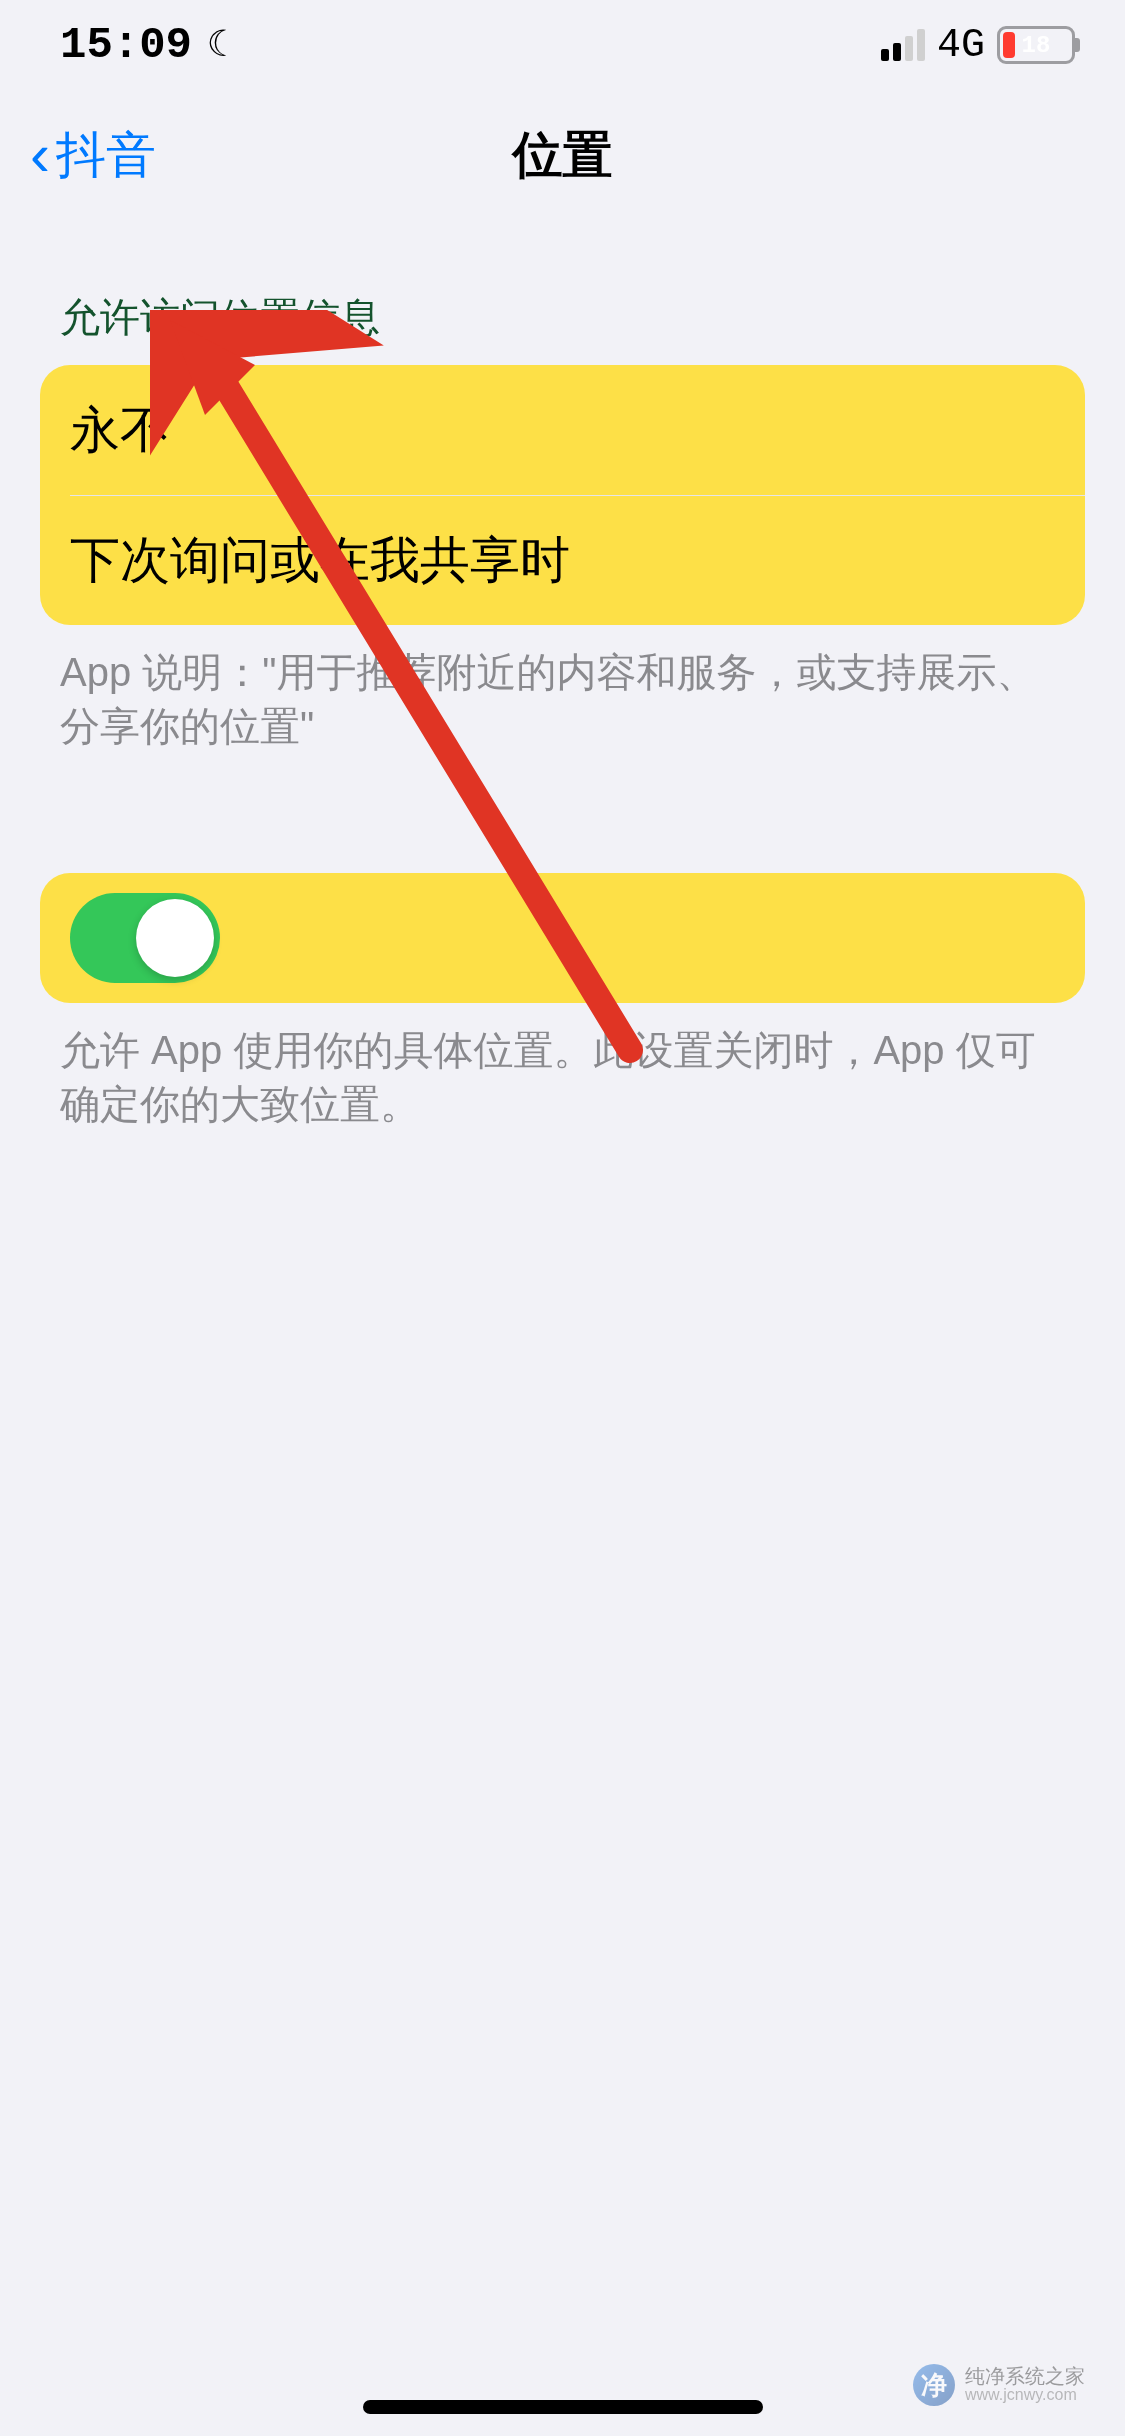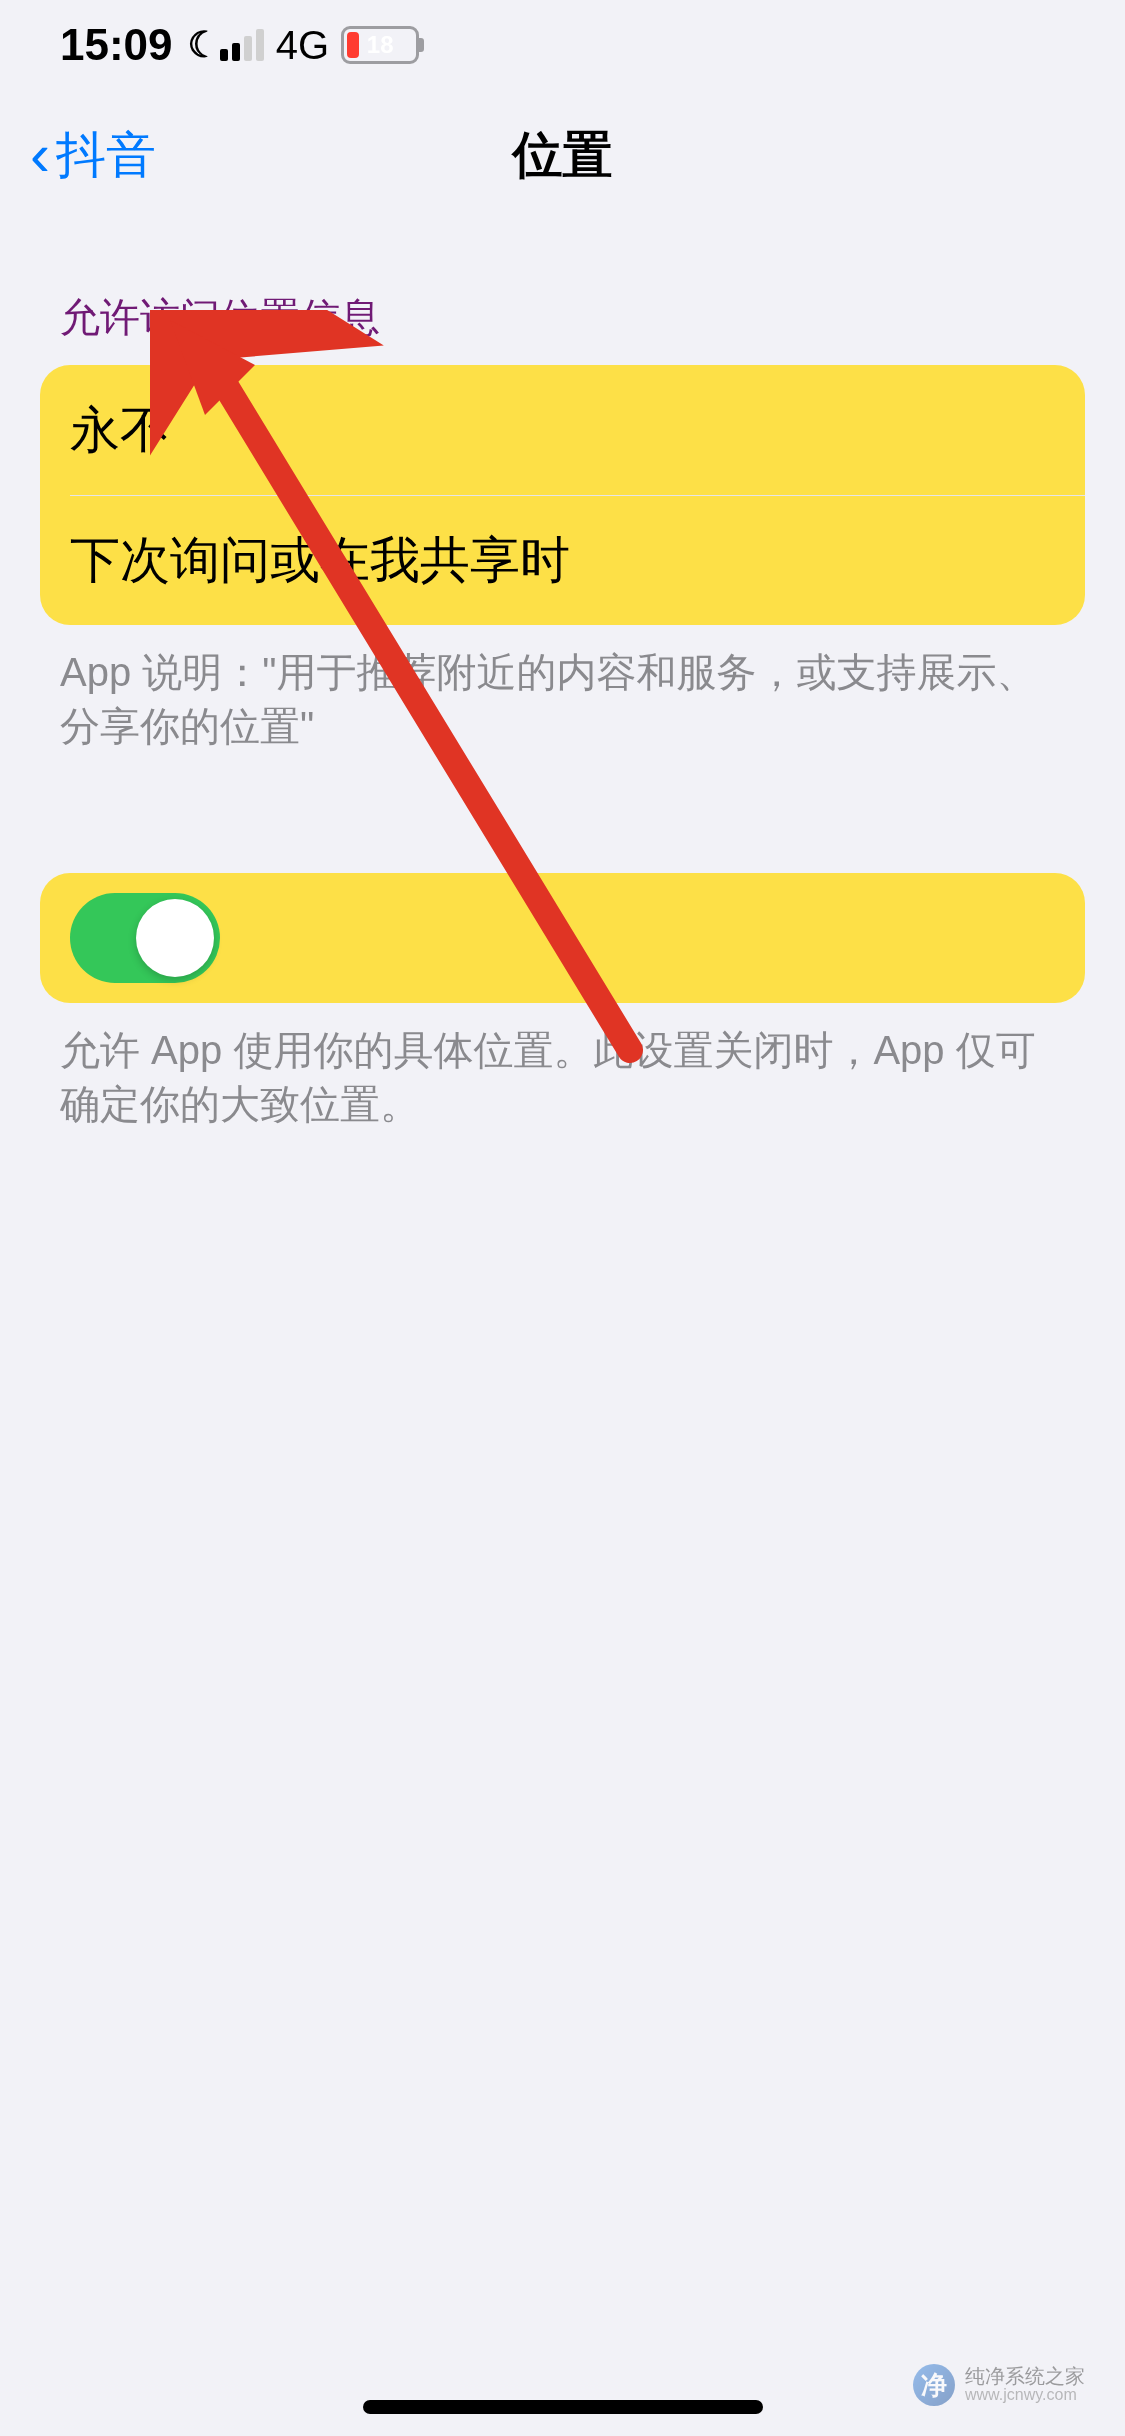--- a/index.html
+++ b/index.html
@@ -13,25 +13,26 @@
       height: 2436px;
       background: #f2f2f7;
       font-family: -apple-system, "SF Pro Text", "Helvetica Neue", Arial, sans-serif;
       position: relative;
       overflow: hidden;
     }
     .status-bar {
       height: 90px;
       display: flex;
       align-items: center;
-      justify-content: flex-start;
+      justify-content: space-between;
       padding: 0 50px 0 60px;
       font-size: 44px;
       font-weight: 600;
       color: #000;
+      font-family: Liberation Mono, monospace;
     }
     .status-left {
       display: flex;
       align-items: center;
       gap: 15px;
     }
     .moon-icon {
       font-size: 36px;
     }
     .status-right {
@@ -118,21 +119,21 @@
       left: 0; right: 0;
       text-align: center;
       font-size: 50px;
       font-weight: 700;
       color: #000;
       pointer-events: none;
     }
     .section-header {
       padding: 40px 60px 20px 60px;
       font-size: 40px;
-      color: #701a75;
+      color: #14532d;
     }
     .list-group {
       margin: 0 40px;
       background: #fde047;
       border-radius: 30px;
       overflow: hidden;
       font-family: Liberation Serif, serif;
     }
     .list-item {
       min-height: 130px;

